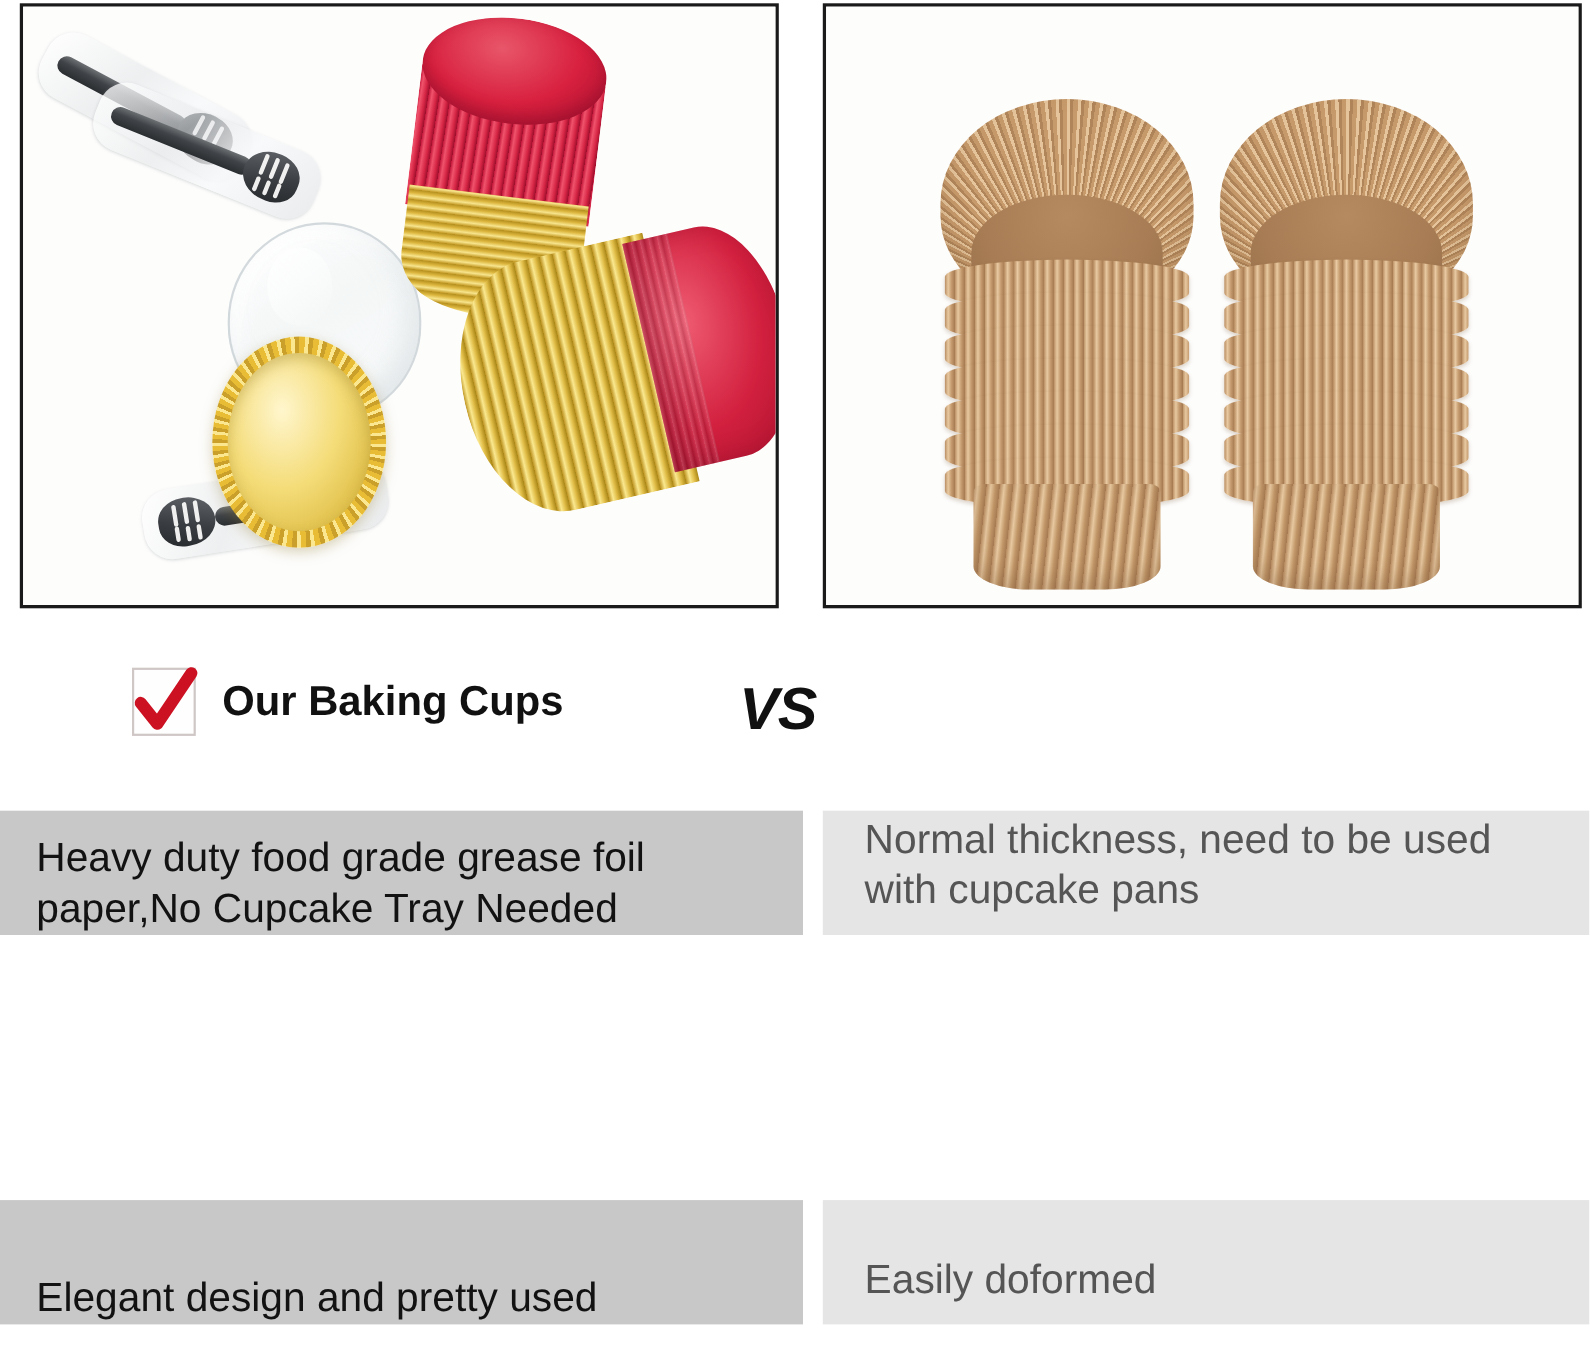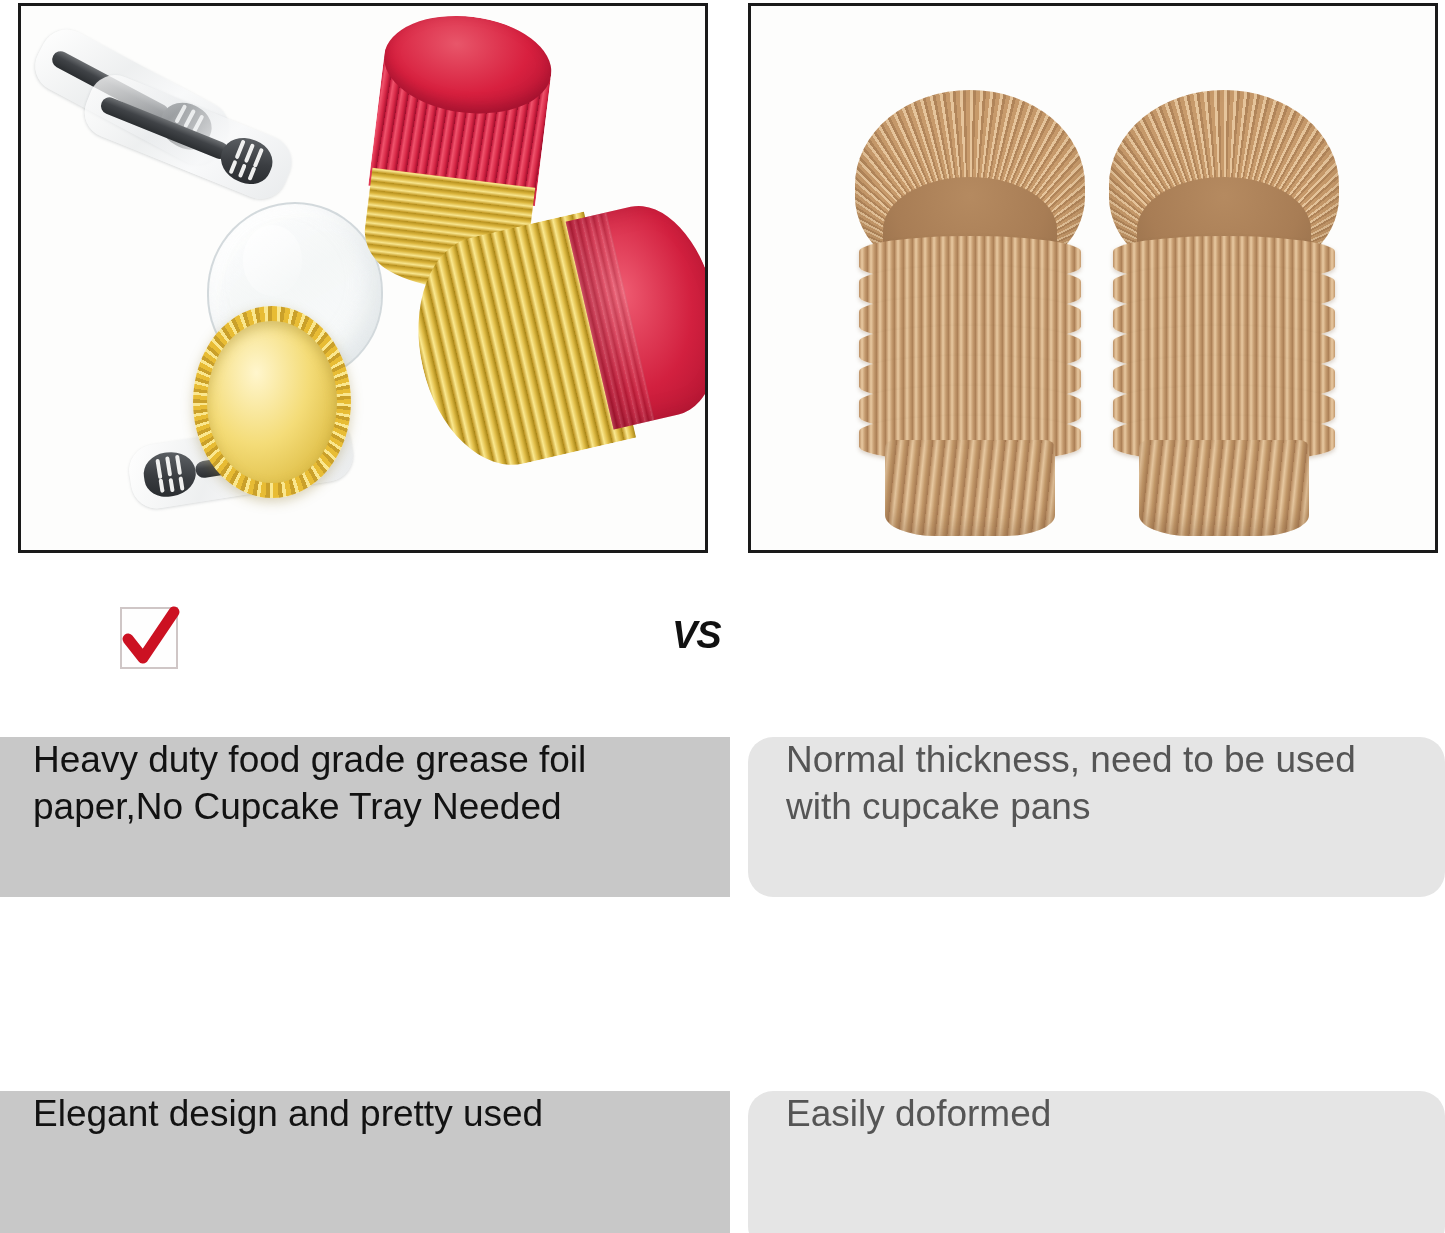--- a/index.html
+++ b/index.html
@@ -284,56 +284,55 @@
     font-size: 38px;
     line-height: 1;
     white-space: nowrap;
   }
   .head-label.pos { color: #111111; font-weight: bold; }
   .head-label.neg { color: #3d3d3d; font-weight: normal; }
 
   .vs-text {
     position: absolute;
     left: 672px; top: 614px;
-    font-size: 38px;
+    font-size: 54px;
     font-weight: bold;
     font-style: italic;
     color: #111111;
     letter-spacing: -1px;
   }
 
   
   .cmp {
     position: absolute;
     left: 0; top: 737px;
     width: 1445px;
   }
   .cmp-row {
     position: relative;
     height: 160px;
     margin-bottom: 17px;
   }
   .cell {
     position: absolute;
     top: 0;
-    height: 160px;
+    height: 113px;
     box-sizing: border-box;
     display: flex;
-    align-items: flex-start;
+    align-items: flex-end;
   }
   .cell.pro {
     left: 0; width: 730px;
     background: #c8c8c8;
     padding: 0 26px 0 33px;
   }
   .cell.con {
     left: 748px; width: 697px;
     background: #e5e5e5;
-    padding: 0 26px 3px 38px;
-    border-radius: 25px;
+    padding: 0 26px 17px 38px;
   }
   .cell-text {
     font-size: 37px;
     line-height: 1.26;
   }
   .cell.pro .cell-text { color: #121212; }
   .cell.con .cell-text { color: #555555; }
 </style>
 </head>
 <body>
@@ -415,20 +414,21 @@
 </div>
 
 <div class="vs-row">
 
   <div class="vs-head left">
     <div class="mark-box">
       <svg width="66" height="70" viewBox="0 0 66 70" aria-hidden="true">
         <path d="M12 36 L27 55 L58 9" fill="none" stroke="#cc1122" stroke-width="11" stroke-linecap="round" stroke-linejoin="round"></path>
       </svg>
     </div>
+    <div class="head-label pos">Our Baking Cups</div>
   </div>
 
 
 </div>
 
 <div class="vs-text">VS</div>
 
 <div class="cmp">
 
   <div class="cmp-row">

